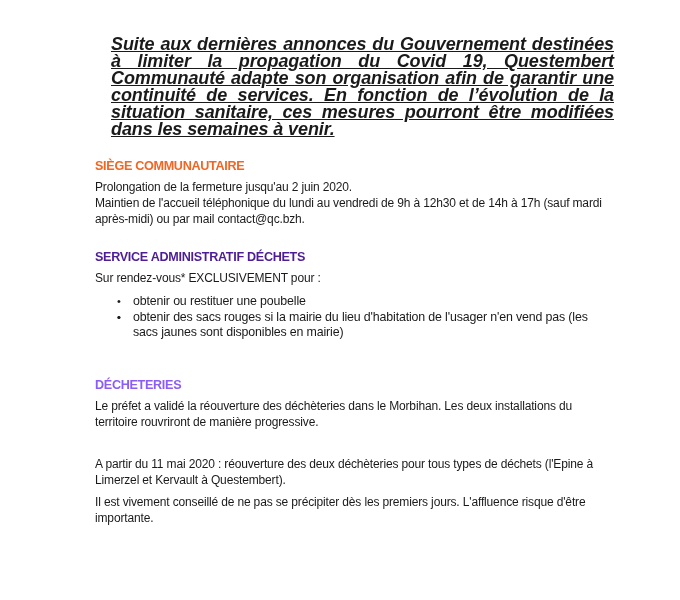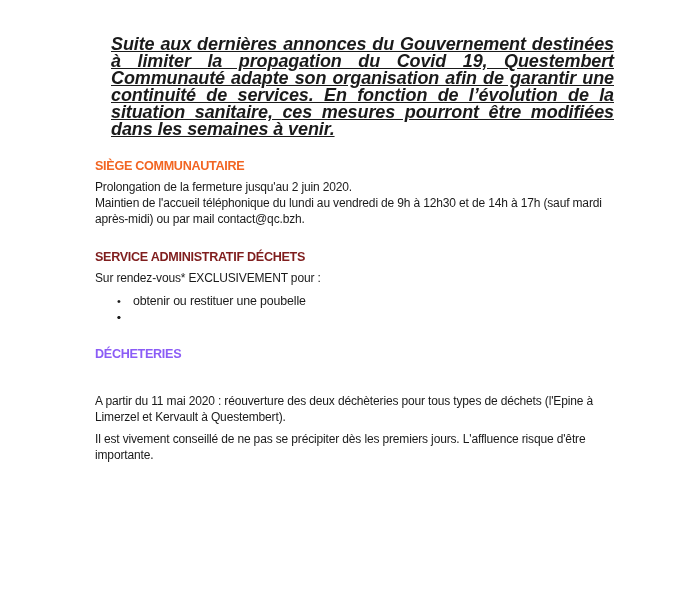--- a/index.html
+++ b/index.html
@@ -77,41 +77,43 @@
 
   <section id="sec1">
     <h2 class="section-title" style="color: rgb(242, 101, 34);">SIÈGE COMMUNAUTAIRE</h2>
     <p class="body">Prolongation de la fermeture jusqu'au 2 juin 2020.</p>
     <p class="body">Maintien de l'accueil téléphonique du lundi au vendredi de 9h à 12h30 et de 14h à 17h (sauf mardi après-midi) ou par mail contact@qc.bzh.</p>
   </section>
 
   <div class="gap-l"></div>
 
   <section>
-    <h2 class="section-title" style="color: #7f1d1d;">SERVICE ADMINISTRATIF DÉCHETS</h2>
+    <h2 class="section-title" style="color: #4c1d95;">SERVICE ADMINISTRATIF DÉCHETS</h2>
     <p class="body">Sur rendez-vous* EXCLUSIVEMENT pour :</p>
     <ul class="bullets">
       <li>
         <span class="bullet">•</span>
         <span>obtenir ou restituer une poubelle</span>
       </li>
       <li>
         <span class="bullet">•</span>
       </li>
       <li>
         <span class="bullet">•</span>
+        <span>obtenir des sacs rouges si la mairie du lieu d'habitation de l'usager n'en vend pas (les sacs jaunes sont disponibles en mairie)</span>
       </li>
     </ul>
     <div class="gap-s"></div>
   </section>
 
   <div class="gap-l"></div>
 
   <section>
     <h2 class="section-title" style="color: #8b5cf6;">DÉCHETERIES</h2>
+    <p class="body">Le préfet a validé la réouverture des déchèteries dans le Morbihan. Les deux installations du territoire rouvriront de manière progressive.</p>
     <div class="gap-s"></div>
     <div class="gap-m"></div>
     <p class="body">A partir du 11 mai 2020 : réouverture des deux déchèteries pour tous types de déchets (l'Epine à Limerzel et Kervault à Questembert).</p>
     <div class="gap-s"></div>
     <p class="body">Il est vivement conseillé de ne pas se précipiter dès les premiers jours. L'affluence risque d'être importante.</p>
   </section>
 
 </div>
 
 </body></html>

